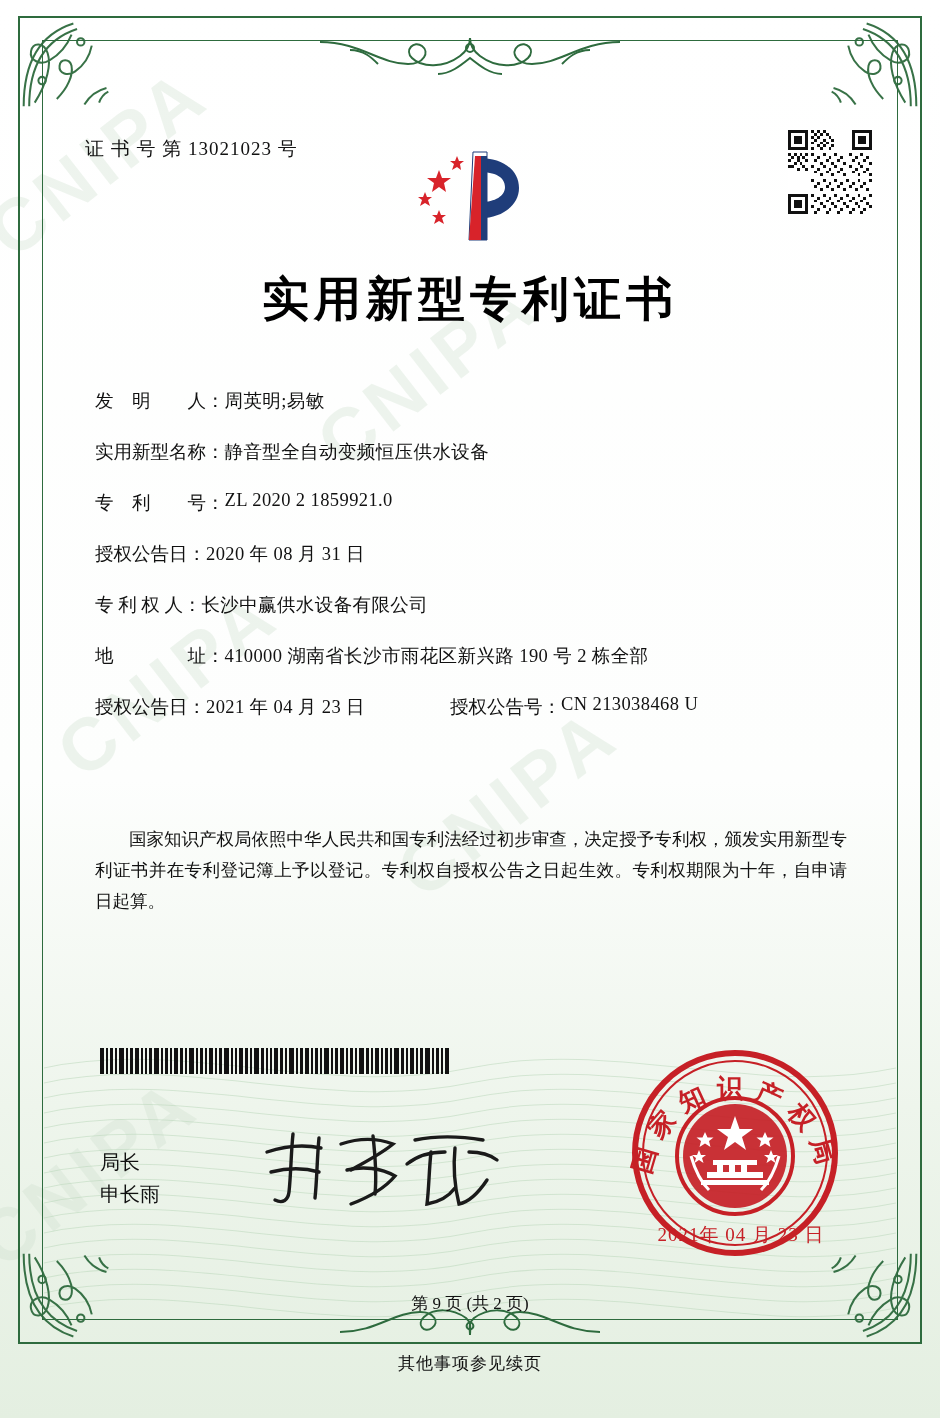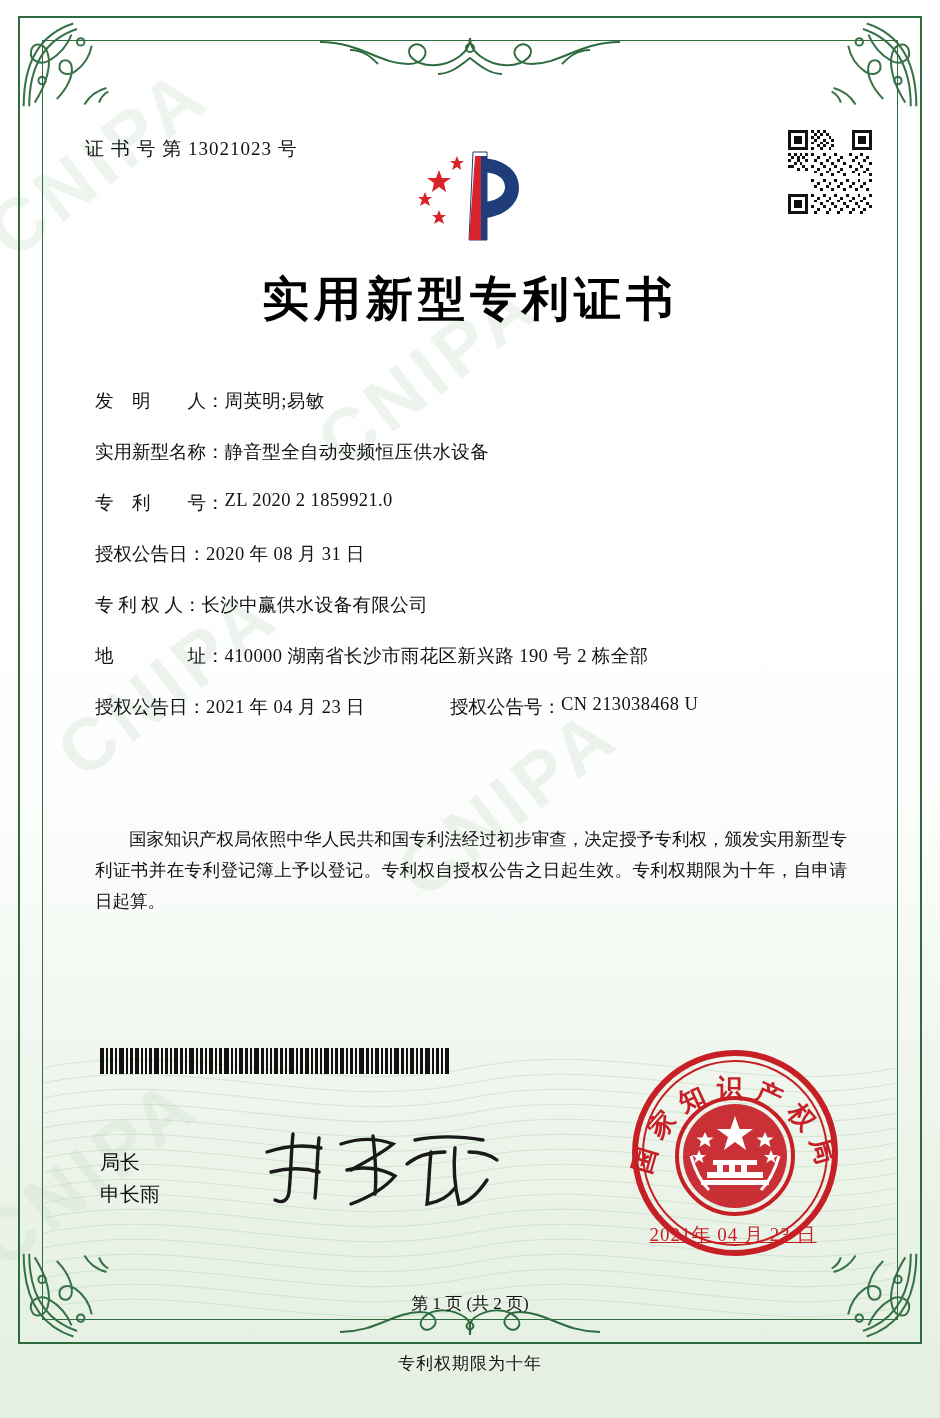--- a/index.html
+++ b/index.html
@@ -109,22 +109,22 @@
     position:absolute;left:255px;top:1118px;width:260px;height:100px;color:#111;
   }
   .sig-hand svg{width:100%;height:100%;display:block;}
 
   
   .seal{
     position:absolute;right:100px;top:1048px;width:210px;height:210px;
   }
   .seal svg{width:100%;height:100%;display:block;}
   .seal-date{
-    position:absolute;right:92px;top:1222px;width:230px;text-align:center;
-    color:#c62026;font-size:19px;letter-spacing:1px;text-decoration:underline;
+    position:absolute;right:84px;top:1222px;width:230px;text-align:center;
+    color:#c62026;font-size:19px;letter-spacing:1px;
   }
 
   .pagenum{
     position:absolute;left:0;right:0;top:1292px;text-align:center;
     font-size:17px;color:#111;
   }
   .footnote{
     position:absolute;left:0;right:0;top:1352px;text-align:center;
     font-size:17px;color:#111;letter-spacing:1px;
   }
@@ -598,17 +598,17 @@
             <path id="arcTop" d="M23,115 A84,84 0 0 1 187,115"></path>
           </defs>
           <text fill="#c62026" font-size="26" font-family="'Liberation Serif',serif" font-weight="bold" letter-spacing="10">
             <textPath href="#arcTop" startOffset="50%" text-anchor="middle">国家知识产权局</textPath>
           </text>
         </g>
       </svg>
     </div>
     <div class="seal-date">2021年 04 月 23 日</div>
 
-    <div class="pagenum">第 1 页 (共 2 页)</div>
-    <div class="footnote">专利权期限为十年</div>
+    <div class="pagenum">第 9 页 (共 2 页)</div>
+    <div class="footnote">其他事项参见续页</div>
 
   </div>
 </div>
 
 </body></html>

